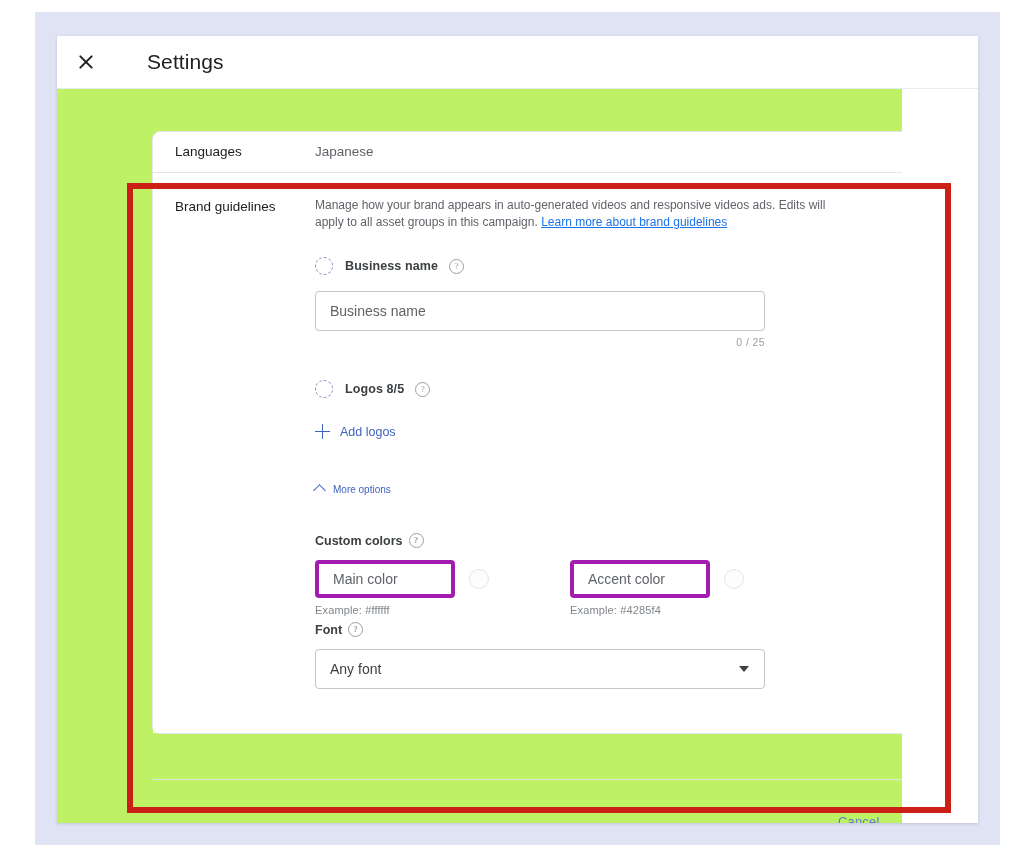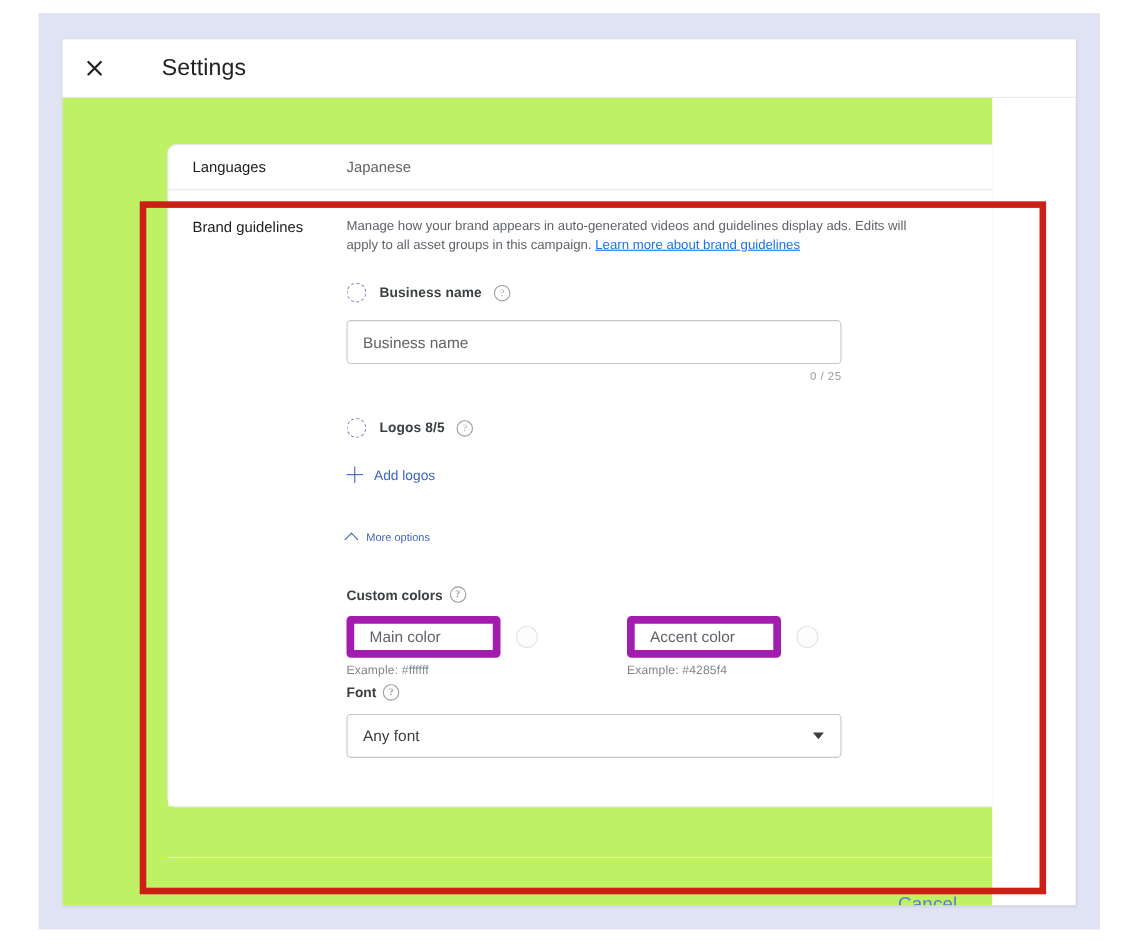--- a/index.html
+++ b/index.html
@@ -304,21 +304,21 @@
   .colors-row {
     display: flex;
     margin-top: 12px;
   }
   .color-field { position: relative; }
   .color-field + .color-field { margin-left: 81px; }
   .color-input {
     width: 140px;
     height: 38px;
     box-sizing: border-box;
-    border: 7px solid #a21caf;
+    border: 4px solid #a21caf;
     border-radius: 4px;
     background: #fff;
     font-size: 14px;
     color: #5f6368;
     padding: 0 14px;
     font-family: "Liberation Sans", sans-serif;
     outline: none;
     vertical-align: middle;
   }
   .color-input::placeholder { color: #5f6368; }
@@ -376,21 +376,21 @@
     top: 690px;
     width: 814px;
     height: 48px;
     border-top: 1px solid #e4e6e9;
     display: flex;
     align-items: center;
     justify-content: flex-end;
     box-sizing: border-box;
   }
   .foot-btn {
-    font-size: 17px;
+    font-size: 13px;
     font-weight: 500;
     color: #5b7bd5;
     cursor: pointer;
     padding: 6px 10px;
     letter-spacing: 0.2px;
     margin-top: 36px;
   }
   .foot-btn.save { margin-left: 18px; margin-right: 8px; }
 
   
@@ -430,21 +430,21 @@
       </div>
 
 
       <div id="brand-row">
 
         <div id="brand-label">Brand guidelines</div>
 
         <div id="brand-content">
 
           <div id="brand-desc">
-            <span>Manage how your brand appears in auto-generated videos and guidelines display ads.</span>
+            <span>Manage how your brand appears in auto-generated videos and responsive videos ads.</span>
             <span>Edits will apply to all asset groups in this campaign. </span><a href="#">Learn more about brand guidelines</a>
           </div>
 
           
           <div class="field-head">
             <span class="dash-circle"></span>
             <span class="field-head-label">Business name</span>
             <span class="help-icon">?</span>
           </div>
           <input class="text-input" type="text" placeholder="Business name" style="">

